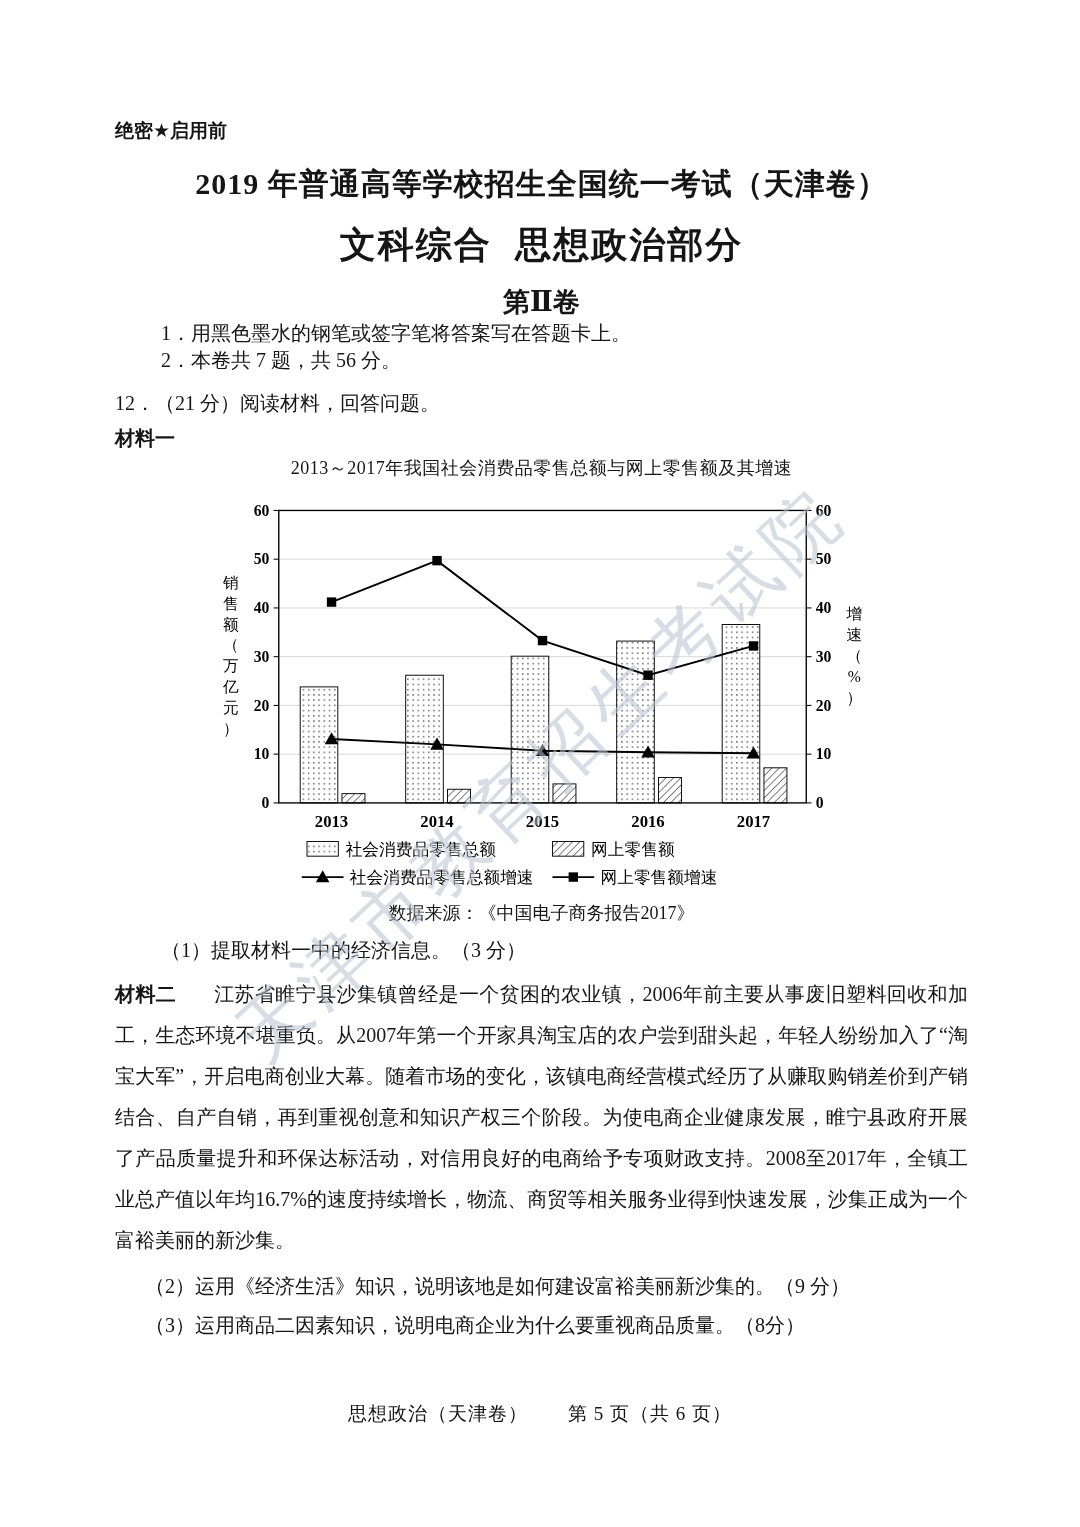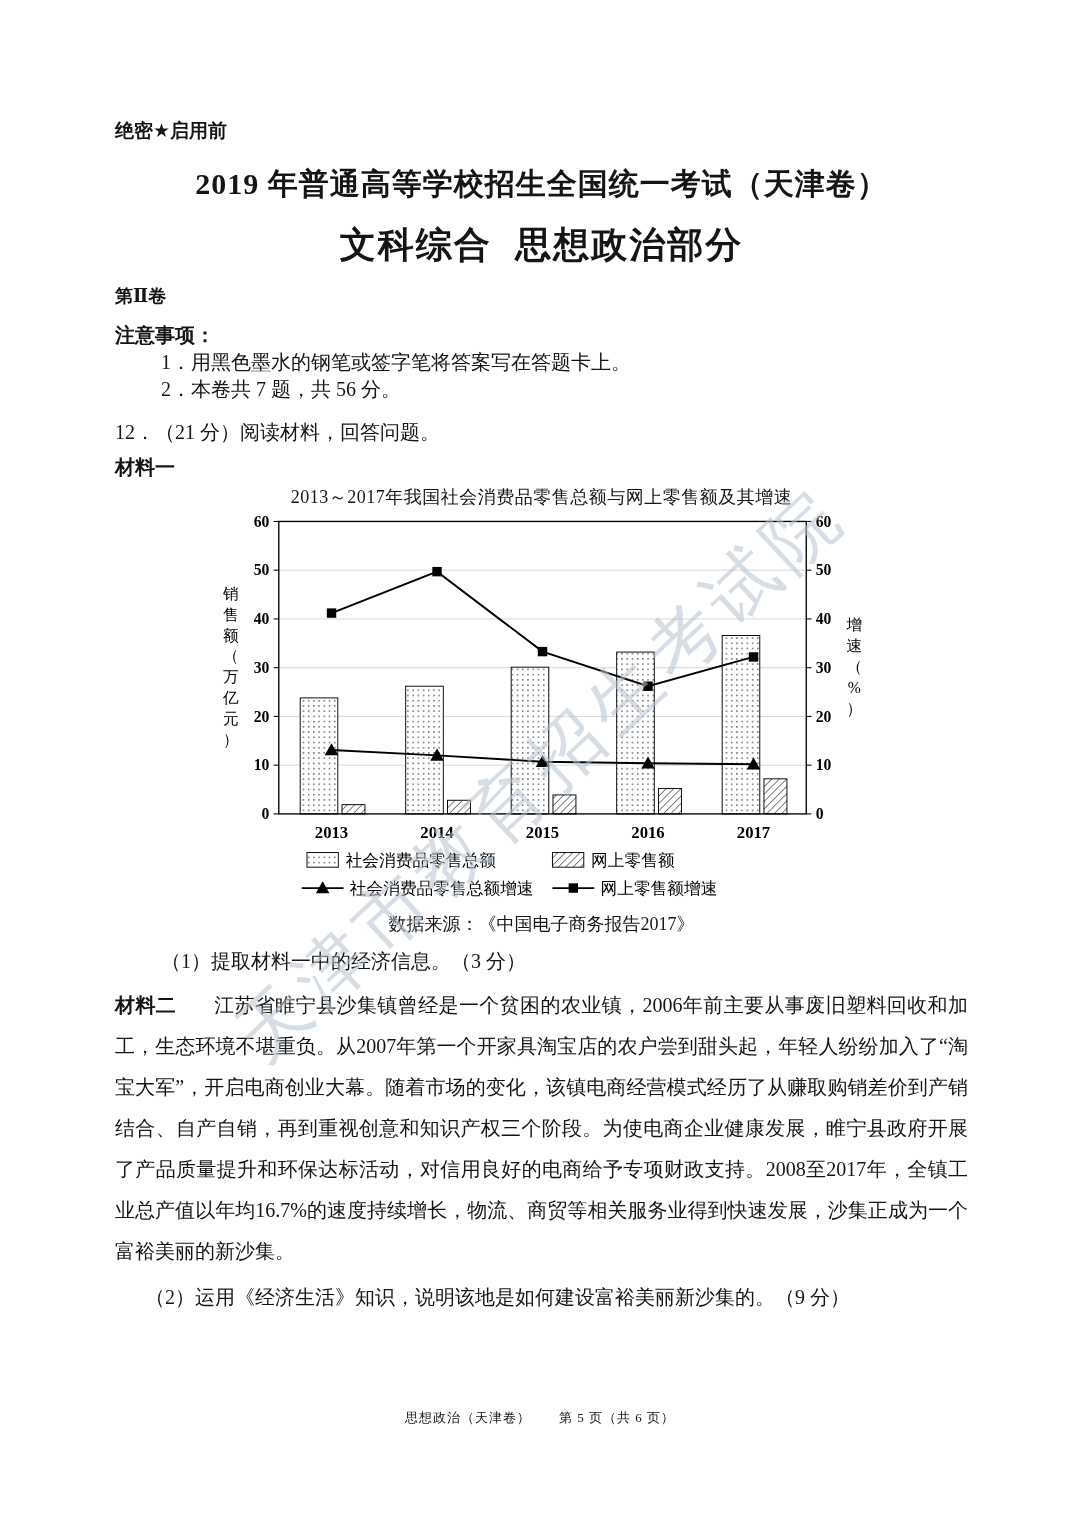--- a/index.html
+++ b/index.html
@@ -6,33 +6,33 @@
   html,body { background:#9a9a9a; }
   body { font-family:"Liberation Serif","DejaVu Serif",serif; }
   .page {
     position:relative; width:1080px; height:1527px; margin:0 auto;
     background:#ffffff; color:#151515;
     padding:118px 112px 0 115px; overflow:hidden;
   }
   .classification { font-family:"Liberation Sans","DejaVu Sans",sans-serif; font-weight:bold; font-size:19px; }
   .title { text-align:center; font-size:30px; font-weight:600; margin-top:20px; letter-spacing:1px; }
   .subtitle { text-align:center; font-family:Liberation Mono, monospace; font-weight:bold; font-size:36px; margin-top:16px; letter-spacing:2px; }
-  .section { text-align:left; font-size:18px; font-weight:bold; margin-top:14px; }
+  .section { text-align:center; font-size:27px; font-weight:bold; margin-top:14px; }
   .notes-heading { font-family:"Liberation Sans","DejaVu Sans",sans-serif; font-weight:bold; font-size:20px; margin-top:14px; }
   .note-line { font-size:20px; padding-left:46px; }
   .q-line { font-size:20px; margin-top:16px; }
   .material-label { font-family:"Liberation Sans","DejaVu Sans",sans-serif; font-weight:bold; font-size:20px; margin-top:8px; }
   .chart-block { width:700px; margin:4px auto 0; text-align:center; }
-  .chart-title { font-size:18px; margin-bottom:2px; letter-spacing:0.5px; }
+  .chart-title { font-size:18px; margin-bottom:20px; letter-spacing:0.5px; }
   .chart-source { font-size:18px; margin-top:2px; }
   .q-sub { font-size:20px; padding-left:46px; margin-top:12px; }
   .q-sub2 { font-size:20px; padding-left:30px; margin-top:12px; }
   .material2 { font-size:20px; line-height:2.05; text-align:justify; margin-top:10px; }
   .material-label-inline { font-family:"Liberation Sans","DejaVu Sans",sans-serif; font-weight:bold; margin-right:38px;margin-top:40px; }
-  .footer { position:absolute; bottom:100px; left:0; width:100%; text-align:center; font-size:13px; letter-spacing:1px; }
+  .footer { position:absolute; bottom:100px; left:0; width:100%; text-align:center; font-size:19px; letter-spacing:1px; }
   .watermark {
     position:absolute; left:50%; top:775px;
     transform:translate(-50%,-50%) rotate(-43deg);
     font-size:72px; color:#b7c3cf; opacity:0.55; letter-spacing:8px;
     white-space:nowrap; pointer-events:none; z-index:6;
   }
   svg { font-family:"Liberation Serif","DejaVu Serif",serif; display:block; margin:0 auto; }
 </style>
 </head>
 <body>
@@ -40,21 +40,20 @@
 <div class="page">
 
   <div class="watermark">天津市教育招生考试院</div>
 
   <div class="classification">绝密★启用前</div>
 
   <h1 class="title">2019 年普通高等学校招生全国统一考试（天津卷）</h1>
   <h2 class="subtitle">文科综合 思想政治部分</h2>
   <h3 class="section">第Ⅱ卷</h3>
 
-  <div class="notes-heading">注意事项：</div>
   <div class="note-line">1．用黑色墨水的钢笔或签字笔将答案写在答题卡上。</div>
   <div class="note-line">2．本卷共 7 题，共 56 分。</div>
 
   <div class="q-line">12．（21 分）阅读材料，回答问题。</div>
   <div class="material-label">材料一</div>
 
   <div class="chart-block">
     <div class="chart-title">2013～2017年我国社会消费品零售总额与网上零售额及其增速</div>
     <svg id="chart-svg" viewBox="0 0 660 382" width="690" height="399">
         <defs>
@@ -153,15 +152,16 @@
         <text x="386" y="367" font-size="16">网上零售额增速</text>
       </svg>
     <div class="chart-source">数据来源：《中国电子商务报告2017》</div>
   </div>
 
   <div class="q-sub">（1）提取材料一中的经济信息。（3 分）</div>
 
   <p class="material2"><span class="material-label-inline">材料二</span><span>江苏省睢宁县沙集镇曾经是一个贫困的农业镇，2006年前主要从事废旧塑料回收和加工，生态环境不堪重负。从2007年第一个开家具淘宝店的农户尝到甜头起，年轻人纷纷加入了“淘宝大军”，开启电商创业大幕。随着市场的变化，该镇电商经营模式经历了从赚取购销差价到产销结合、自产自销，再到重视创意和知识产权三个阶段。为使电商企业健康发展，睢宁县政府开展了产品质量提升和环保达标活动，对信用良好的电商给予专项财政支持。2008至2017年，全镇工业总产值以年均16.7%的速度持续增长，物流、商贸等相关服务业得到快速发展，沙集正成为一个富裕美丽的新沙集。</span></p>
 
   <div class="q-sub2">（2）运用《经济生活》知识，说明该地是如何建设富裕美丽新沙集的。（9 分）</div>
+  <div class="q-sub2">（3）运用商品二因素知识，说明电商企业为什么要重视商品质量。（8分）</div>
 
   <div class="footer">思想政治（天津卷）　　第 5 页（共 6 页）</div>
 </div>
 
 </body></html>

